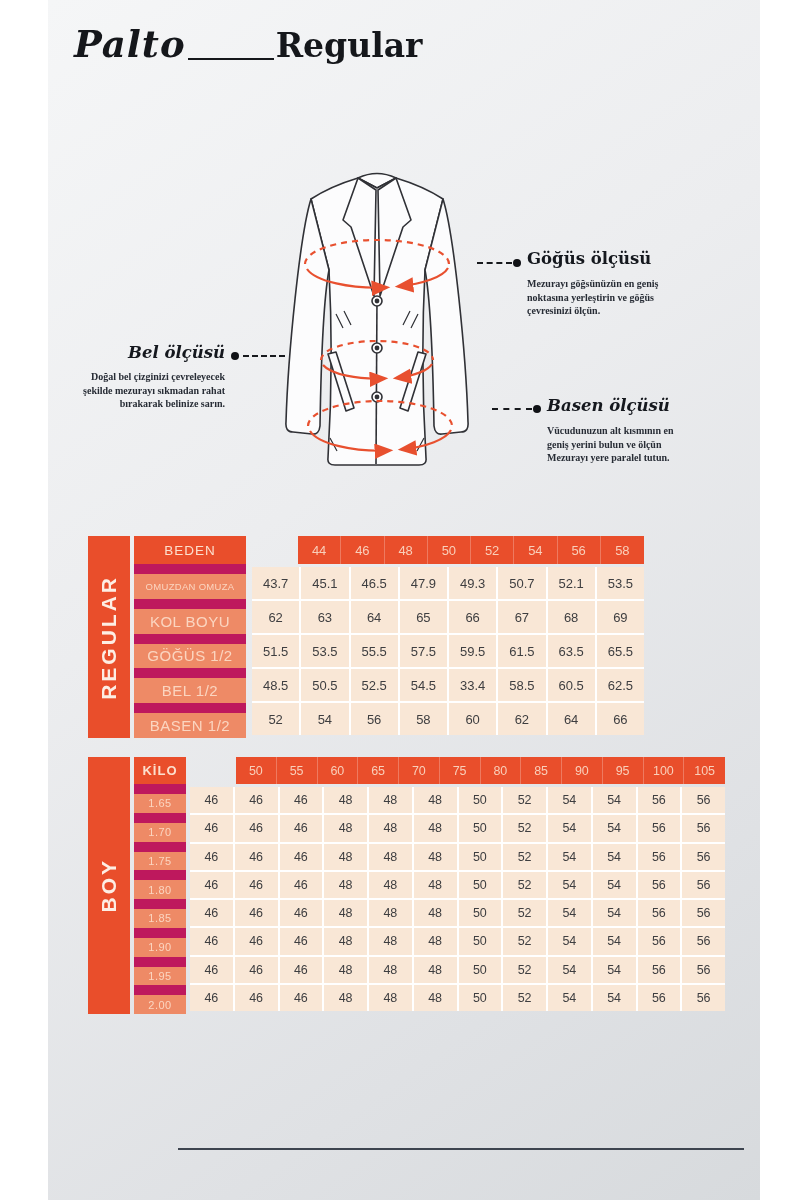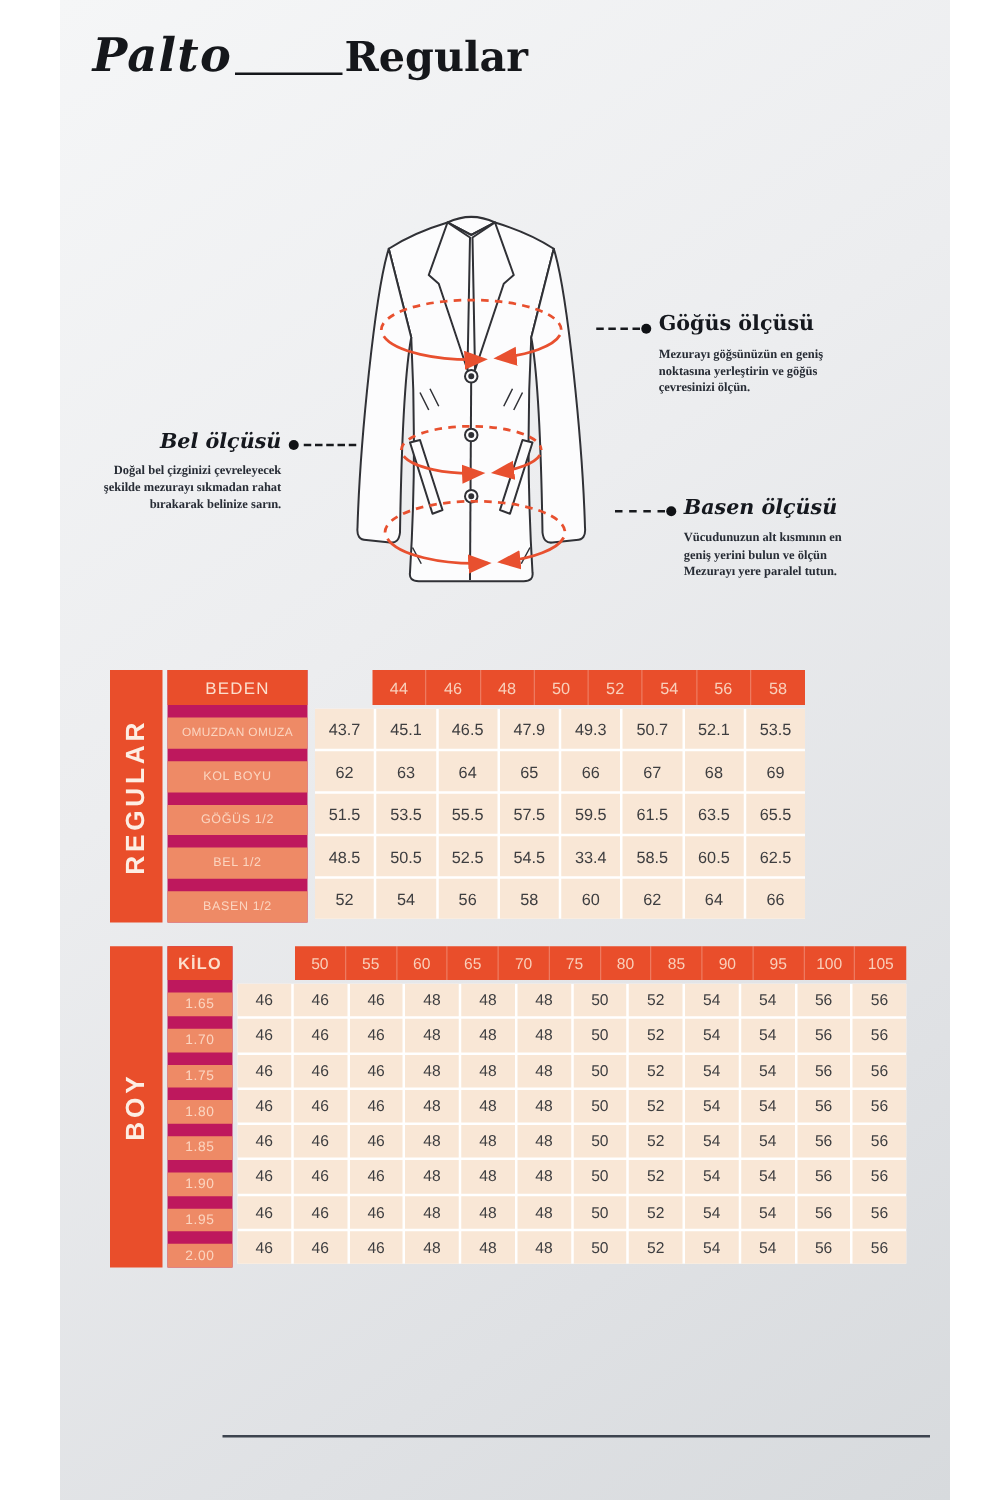--- a/index.html
+++ b/index.html
@@ -1,17 +1,17 @@
 <!DOCTYPE html>
 <html><head>
 <meta charset="utf-8">
 <style>
   html,body{margin:0;padding:0;background:#ffffff;}
-  .canvas{position:relative;width:724px;height:1200px;overflow:hidden;background:#ffffff;
-          font-family:"Liberation Sans",sans-serif;padding-left:36px;}
+  .canvas{position:relative;width:800px;height:1200px;overflow:hidden;background:#ffffff;
+          font-family:"Liberation Sans",sans-serif;}
   .card{position:absolute;left:48px;top:0;width:712px;height:1200px;
         background:linear-gradient(145deg,#f5f6f7 0%,#ecedef 40%,#dfe1e4 78%,#d7dadd 100%);}
 
   
   .hdr{position:absolute;left:74px;top:22px;display:flex;align-items:baseline;}
   .hdr .palto{font-family:"DejaVu Serif",serif;font-style:italic;font-weight:bold;
               font-size:37px;color:#15171b;letter-spacing:1px;}
   .hdr .rule{width:86px;height:2px;background:#15171b;margin:0 2px 6px 2px;align-self:flex-end;}
   .hdr .regular{font-family:"DejaVu Serif",serif;font-weight:bold;font-size:33px;color:#15171b;}
 
@@ -31,21 +31,21 @@
   
   .tbl{position:absolute;}
   .strip{position:absolute;left:0;top:0;width:42px;background:#e94e2b;
          display:flex;align-items:center;justify-content:center;}
   .strip span{transform:rotate(180deg);writing-mode:vertical-rl;
               color:#fdeee4;font-weight:bold;letter-spacing:3px;font-size:21px;}
   .labelcol{position:absolute;display:flex;flex-direction:column;gap:10px;background:#be185d;}
   .corner{background:#e94e2b;color:#fcdfcd;display:flex;align-items:center;justify-content:center;
           font-size:13.5px;letter-spacing:1px;}
   .lbl{flex:1;background:#ee8a66;color:#fbd5c0;display:flex;align-items:center;justify-content:center;
-       font-size:10px;letter-spacing:0.5px;}
+       font-size:15px;letter-spacing:0.5px;}
   .datewrap{position:absolute;}
   .thead{display:grid;background:#e94e2b;margin-left:46px;}
   .thead .hc{color:#f9cfba;display:flex;align-items:center;justify-content:center;
              font-size:13px;border-right:1px solid rgba(255,255,255,0.25);}
   .thead .hc:last-child{border-right:none;}
   .tbody{display:grid;gap:2px;background:#ffffff;margin-top:3px;}
   .dc{background:#f9e7d6;color:#3e3e40;display:flex;align-items:center;justify-content:center;
       font-size:13px;}
 
   

